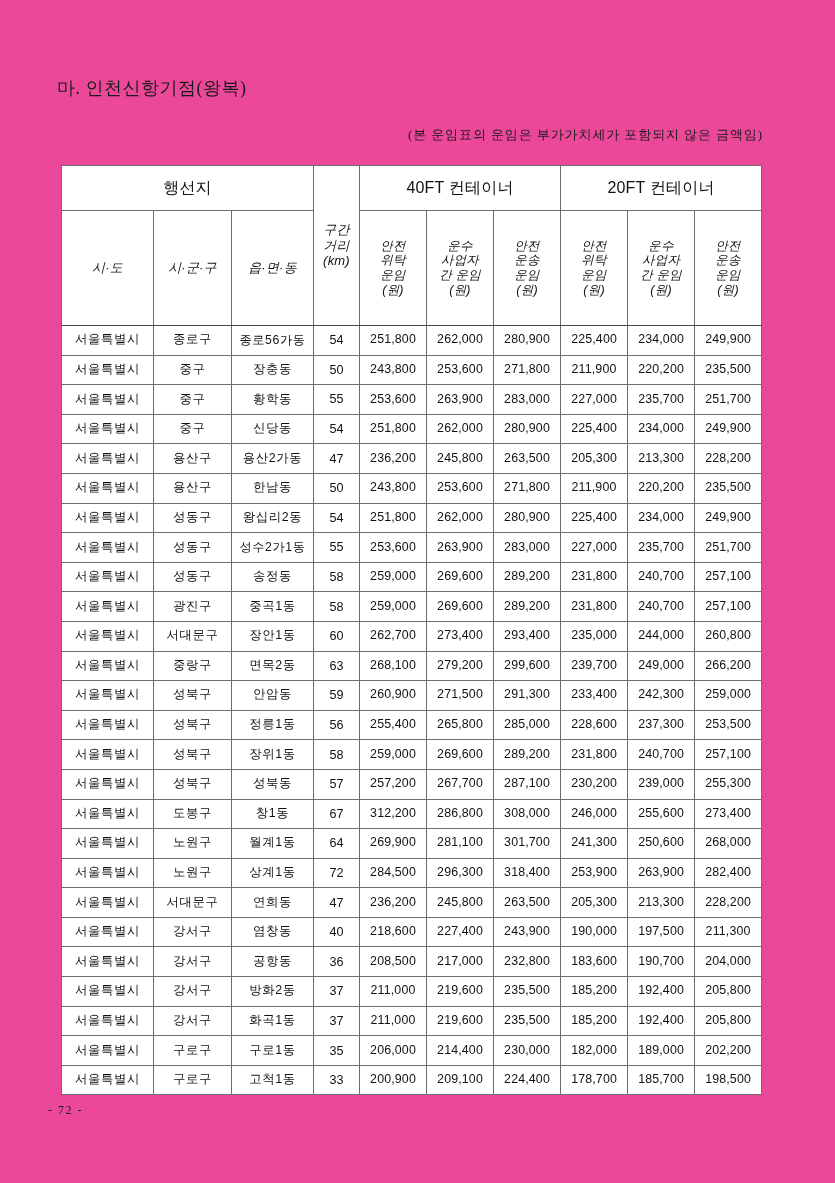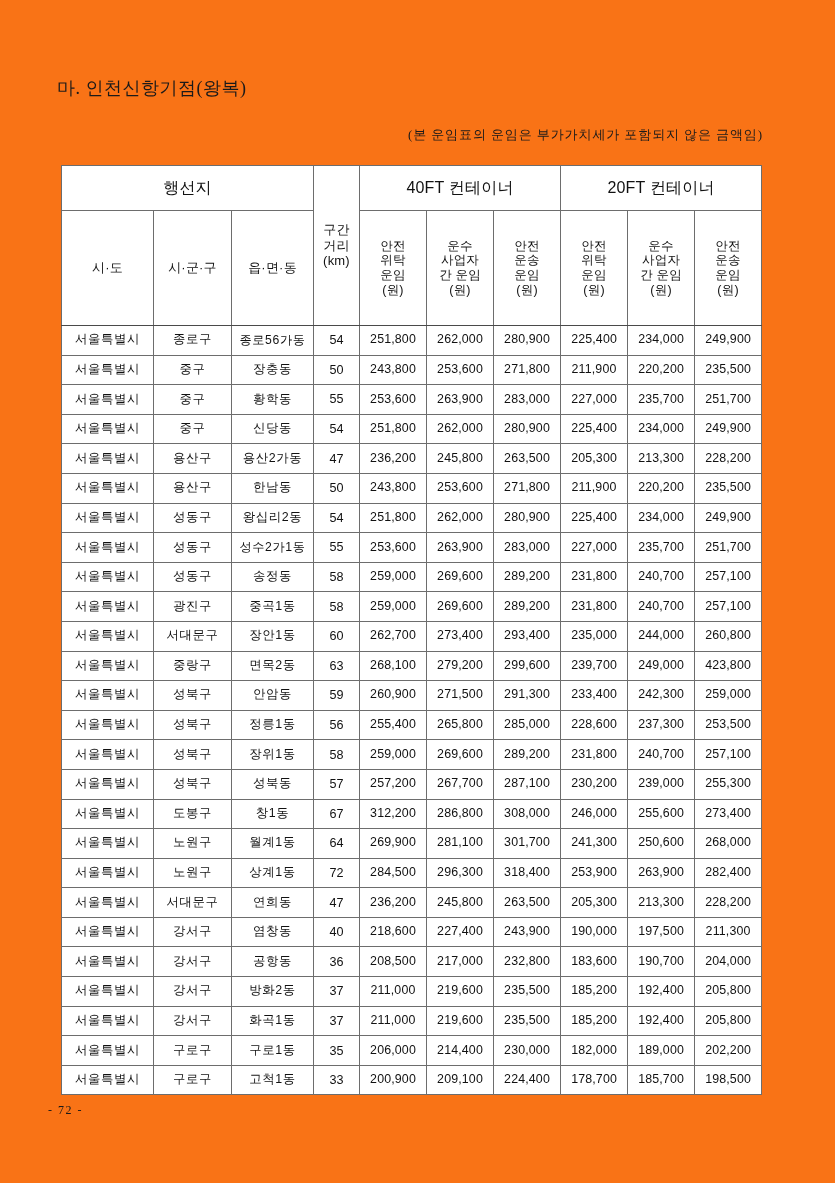--- a/index.html
+++ b/index.html
@@ -11,21 +11,21 @@
     width: 835px;
     height: 1183px;
     position: relative;
     font-family: "Liberation Serif", "DejaVu Serif", serif;
     color: #1a1a1a;
     -webkit-font-smoothing: antialiased;
   }
   .page {
     position: absolute;
     inset: 0;
-    background: #f97316;
+    background: #ec4899;
   }
 
   
   .doc-title {
     position: absolute;
     left: 57px;
     top: 76px;
     font-size: 18px;
     letter-spacing: 0.5px;
     white-space: nowrap;
@@ -88,20 +88,21 @@
   }
   th.km {
     height: 114px;
     font-size: 13px;
     line-height: 1.2;
   }
   thead tr:last-child th,
   thead th.tall,
   thead th.km {
     border-bottom: 1.6px solid #4a4a4a;
+    font-style: italic;
   }
 
   tbody td {
     height: 28.6px;
     font-size: 12.4px;
     line-height: 1.12;
     letter-spacing: 0.1px;
   }
   tbody td.wrap2 {
     line-height: 1.08;
@@ -352,21 +353,21 @@
           <tr>
             <td class="name">서울특별시</td>
             <td class="name">중랑구</td>
             <td class="name">면목2동</td>
             <td class="dist">63</td>
             <td class="num">268,100</td>
             <td class="num">279,200</td>
             <td class="num">299,600</td>
             <td class="num">239,700</td>
             <td class="num">249,000</td>
-            <td class="num">423,800</td>
+            <td class="num">266,200</td>
           </tr>
           <tr>
             <td class="name">서울특별시</td>
             <td class="name">성북구</td>
             <td class="name">안암동</td>
             <td class="dist">59</td>
             <td class="num">260,900</td>
             <td class="num">271,500</td>
             <td class="num">291,300</td>
             <td class="num">233,400</td>

